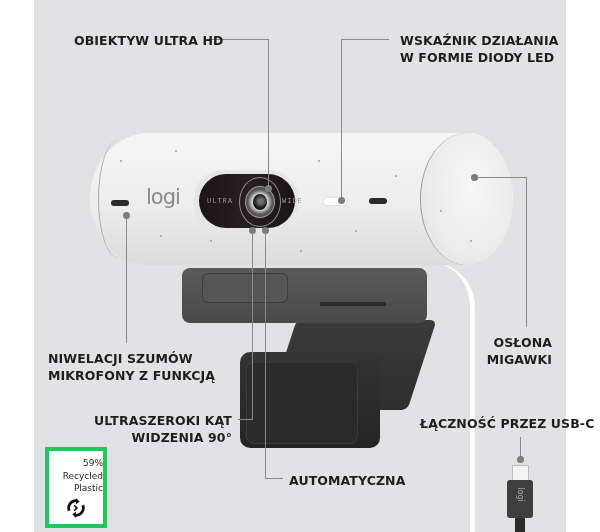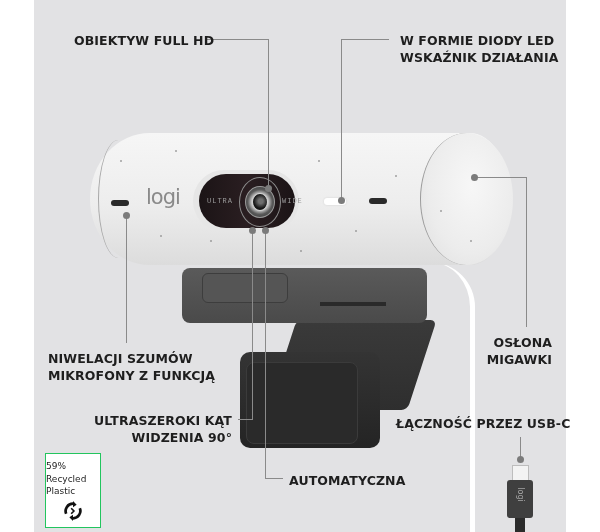--- a/index.html
+++ b/index.html
@@ -42,22 +42,22 @@
                transform:skewX(-18deg); border-radius:6px; }
   .mount-foot { position:absolute; left:240px; top:352px; width:140px; height:96px; border-radius:10px;
                 background:linear-gradient(180deg,#343434,#242424); }
   .mount-foot-pad { position:absolute; left:246px; top:362px; width:110px; height:80px; border-radius:8px; background:#2a2a2a; border:1px solid #3b3b3b; }
   .cable { position:absolute; left:430px; top:262px; width:40px; height:270px; border-right:5px solid #ffffff; border-radius:0 60px 0 0; }
   .usb-plug { position:absolute; left:512px; top:465px; width:15px; height:15px; background:#f3f3f3; border:1px solid #bdbdbd; border-bottom:none; }
   .usb-body { position:absolute; left:507px; top:480px; width:26px; height:38px; border-radius:3px; background:#3f3f3f; }
   .usb-logo { position:absolute; left:513px; top:490px; font-size:8px; color:#a8a8a8; transform:rotate(90deg); font-family:"DejaVu Sans", sans-serif; }
   .usb-cord { position:absolute; left:515px; top:518px; width:10px; height:14px; background:#2b2b2b; }
   
-  .badge { position:absolute; left:45px; top:447px; width:54px; height:73px; background:#ffffff; border:1px solid #22c55e;
-           text-align:left; font-family:"DejaVu Sans", sans-serif; font-size:9px; line-height:12.5px; color:#1e1e1e;margin-top:6px; }
+  .badge { position:absolute; left:45px; top:447px; width:54px; height:73px; background:#ffffff; border:4px solid #22c55e;
+           text-align:right; font-family:"DejaVu Sans", sans-serif; font-size:9px; line-height:12.5px; color:#1e1e1e; }
   .badge .pct { margin-top:6px; display:block; }
   .badge .icon { display:block; margin:3px auto 0; width:22px; height:20px; }
 </style>
 </head>
 <body>
 
 <div class="panel"></div>
 
 <div>
   <div class="cable"></div>
@@ -123,44 +123,44 @@
 <div class="dot" style="left:249px;top:227px"></div>
 
 <div class="lead" style="left:265px;top:230px;width:1px;height:249px"></div>
 <div class="lead" style="left:265px;top:478px;width:18px;height:1px"></div>
 <div class="dot" style="left:262px;top:227px"></div>
 
 <div class="lead" style="left:520px;top:437px;width:1px;height:22px"></div>
 <div class="dot" style="left:517px;top:456px"></div>
 
 <div class="label" style="left:74px;top:32px">
-  <span class="line">OBIEKTYW FULL HD</span>
+  <span class="line">OBIEKTYW ULTRA HD</span>
 </div>
 
 <div class="label" style="left:400px;top:32px">
+  <span class="line">WSKAŹNIK DZIAŁANIA</span>
   <span class="line">W FORMIE DIODY LED</span>
-  <span class="line">WSKAŹNIK DZIAŁANIA</span>
 </div>
 
 <div class="label" style="left:48px;top:350px">
   <span class="line">NIWELACJI SZUMÓW</span>
   <span class="line">MIKROFONY Z FUNKCJĄ</span>
 </div>
 
 <div class="label right" style="right:48px;top:334px">
   <span class="line">OSŁONA</span>
   <span class="line">MIGAWKI</span>
 </div>
 
 <div class="label right" style="right:368px;top:412px">
   <span class="line">ULTRASZEROKI KĄT</span>
   <span class="line">WIDZENIA 90°</span>
 </div>
 
-<div class="label" style="left:396px;top:415px">
+<div class="label" style="left:420px;top:415px">
   <span class="line">ŁĄCZNOŚĆ PRZEZ USB-C</span>
 </div>
 
 <div class="label" style="left:289px;top:472px">
   <span class="line">AUTOMATYCZNA</span>
 </div>
 
 <div class="badge">
   <span class="pct">59%</span>
   <span style="display:block">Recycled</span>

